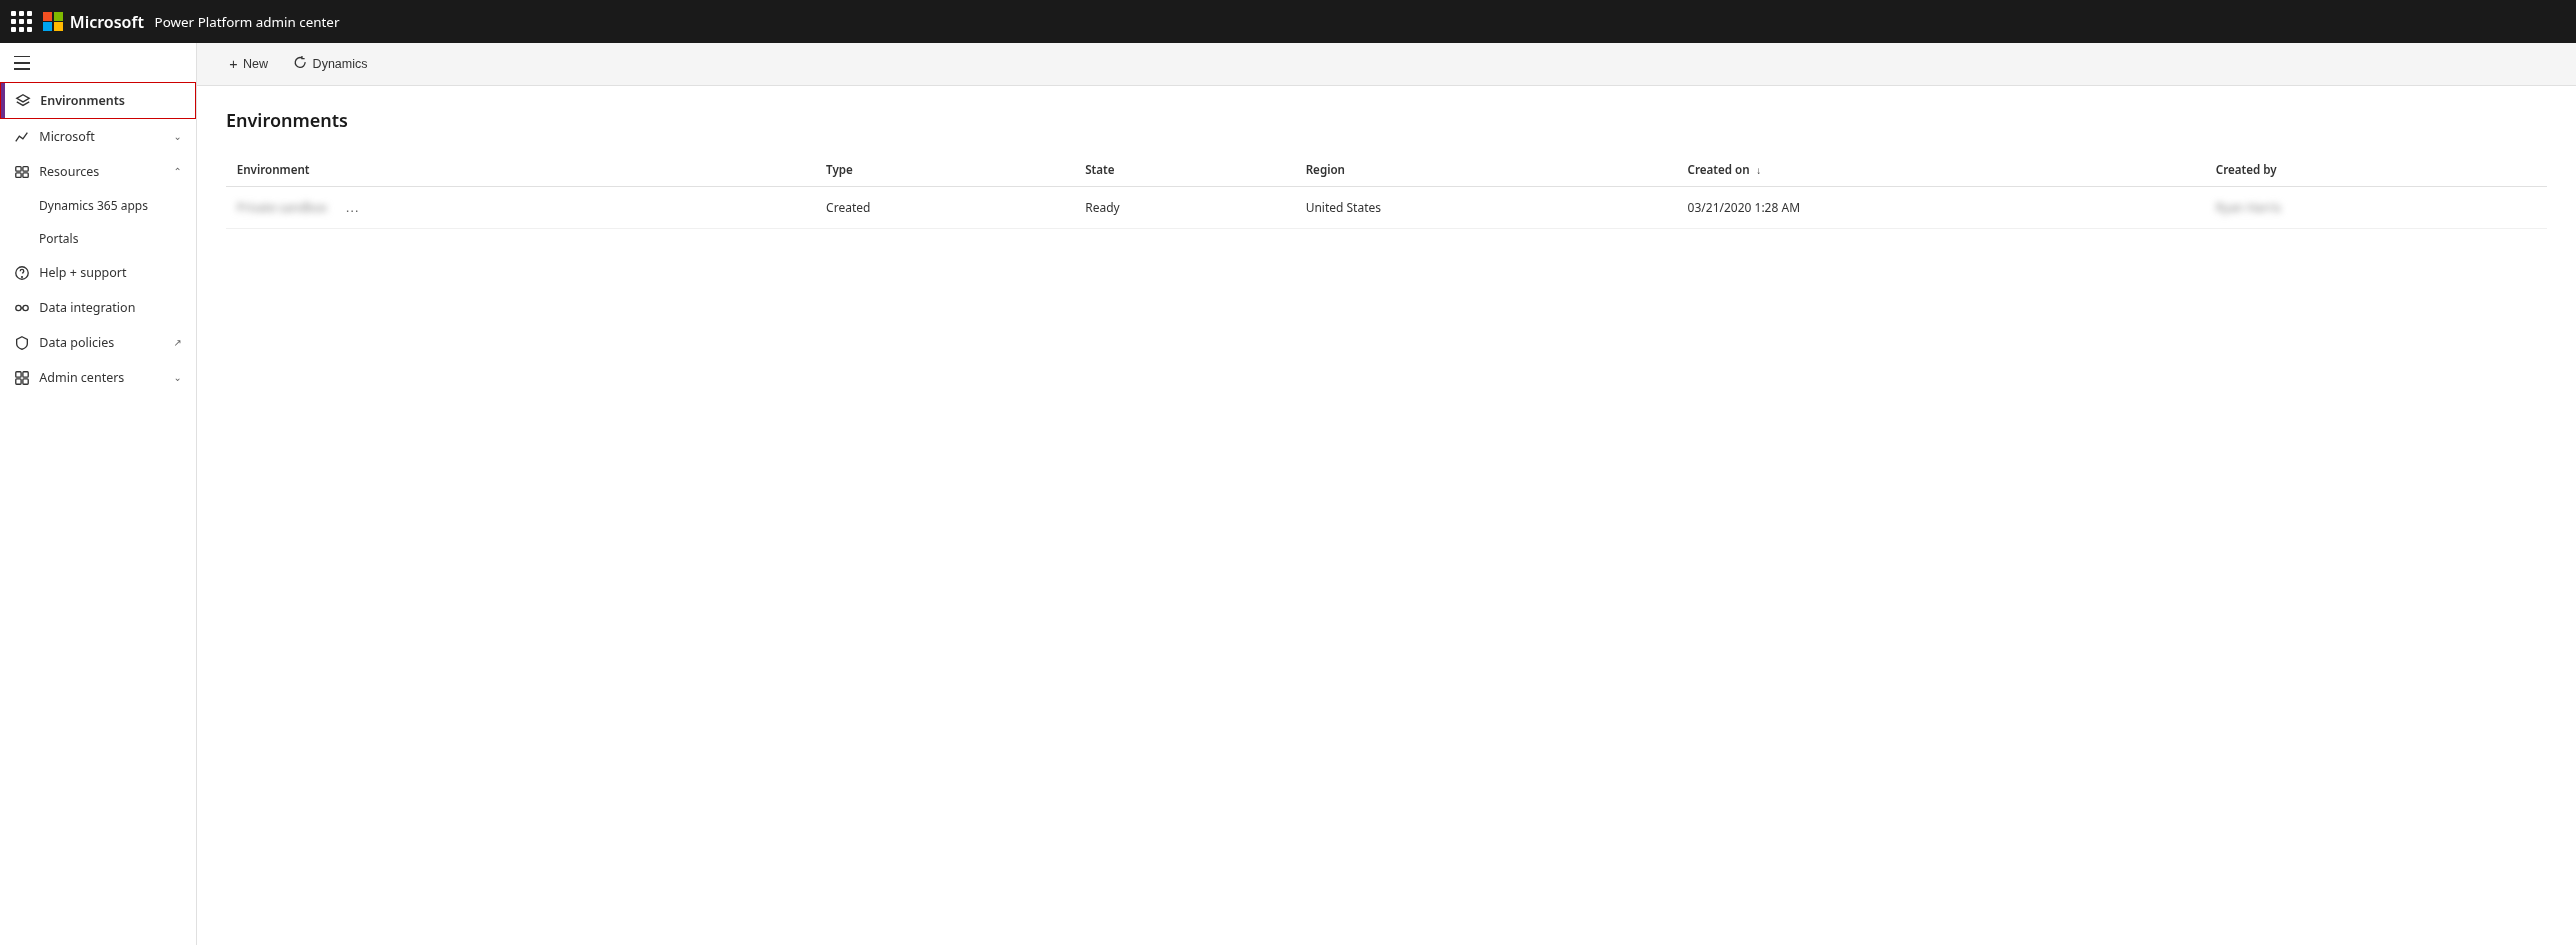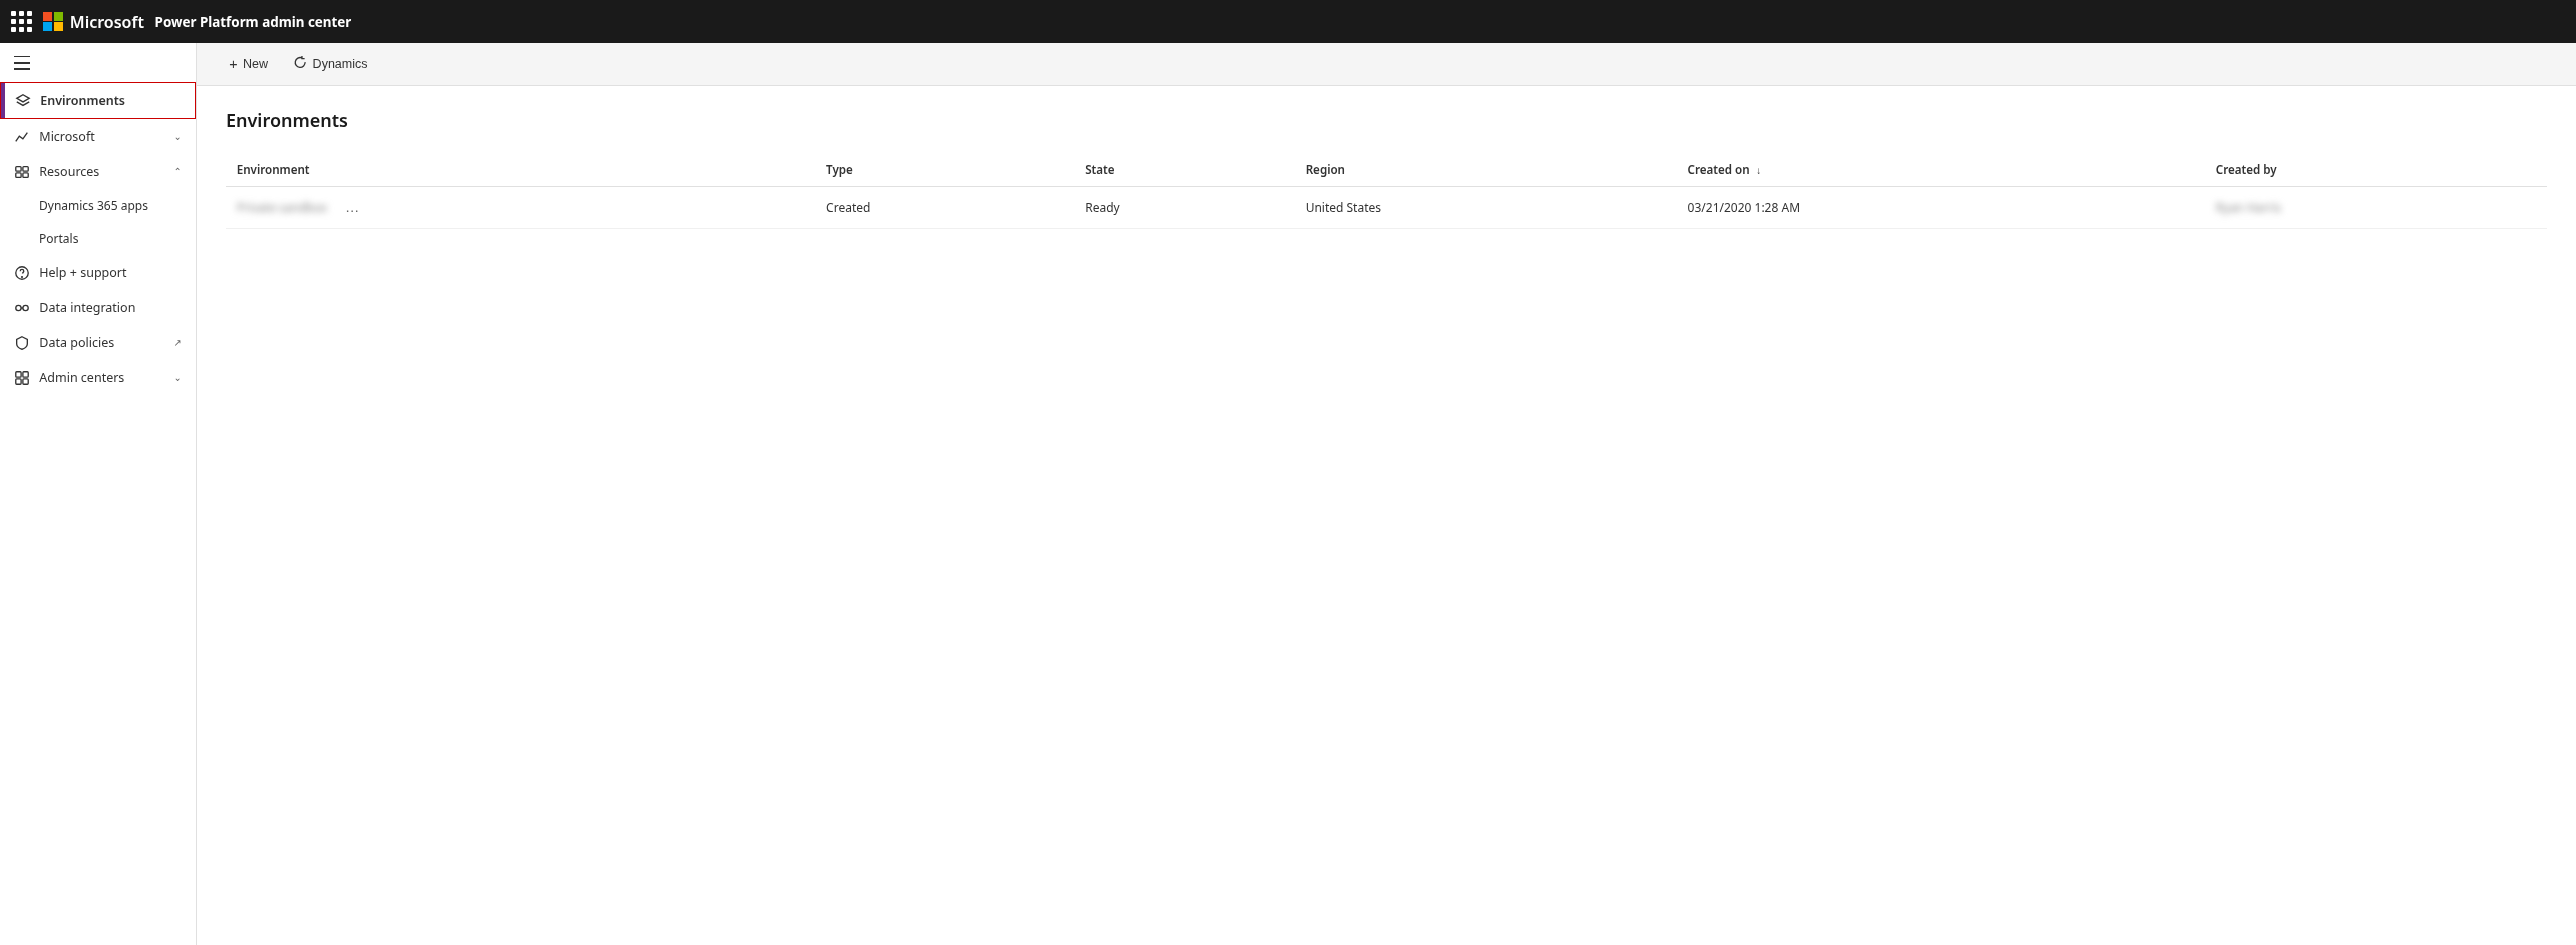--- a/index.html
+++ b/index.html
@@ -38,21 +38,21 @@
       display: grid;
       grid-template-columns: 1fr 1fr;
       gap: 1.8px;
     }
     .ms-logo-r { background: #f25022; }
     .ms-logo-g { background: #7fba00; }
     .ms-logo-b { background: #00a4ef; }
     .ms-logo-y { background: #ffb900; }
     .top-nav-app-name {
       font-size: 13.4px;
-      font-weight: 700;
+      font-weight: 400;
       color: #fff;
       white-space: nowrap;
     }
 
     
     .app-body {
       display: flex;
       flex: 1;
       overflow: hidden;
     }

